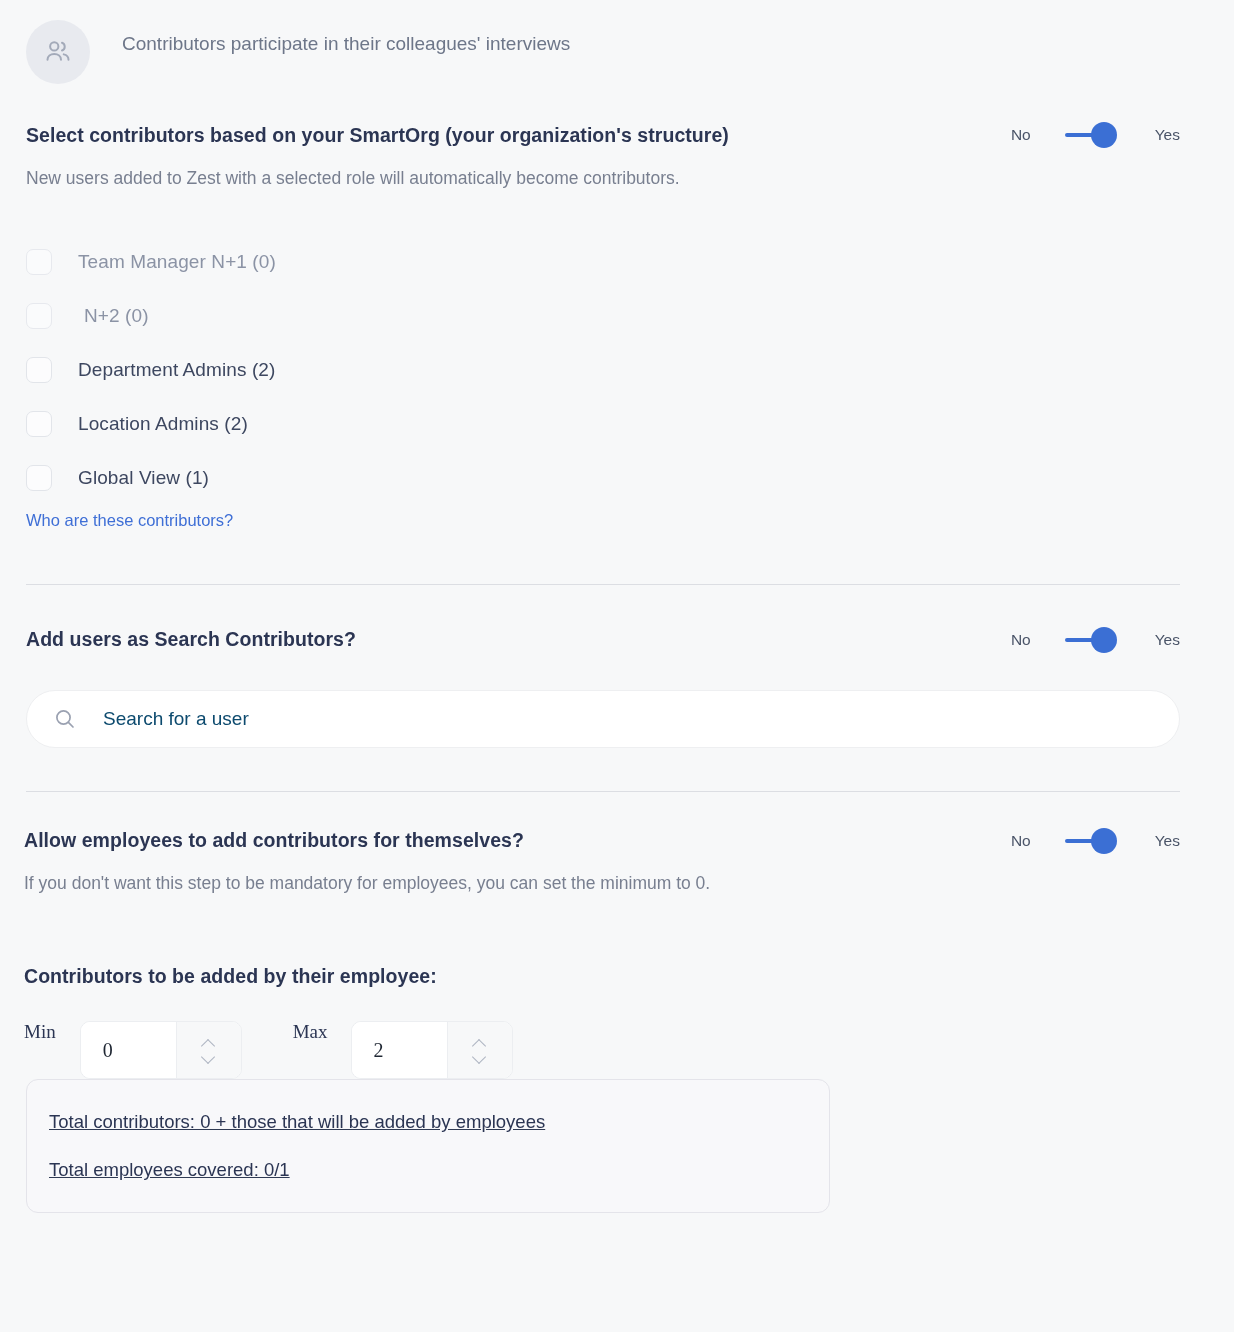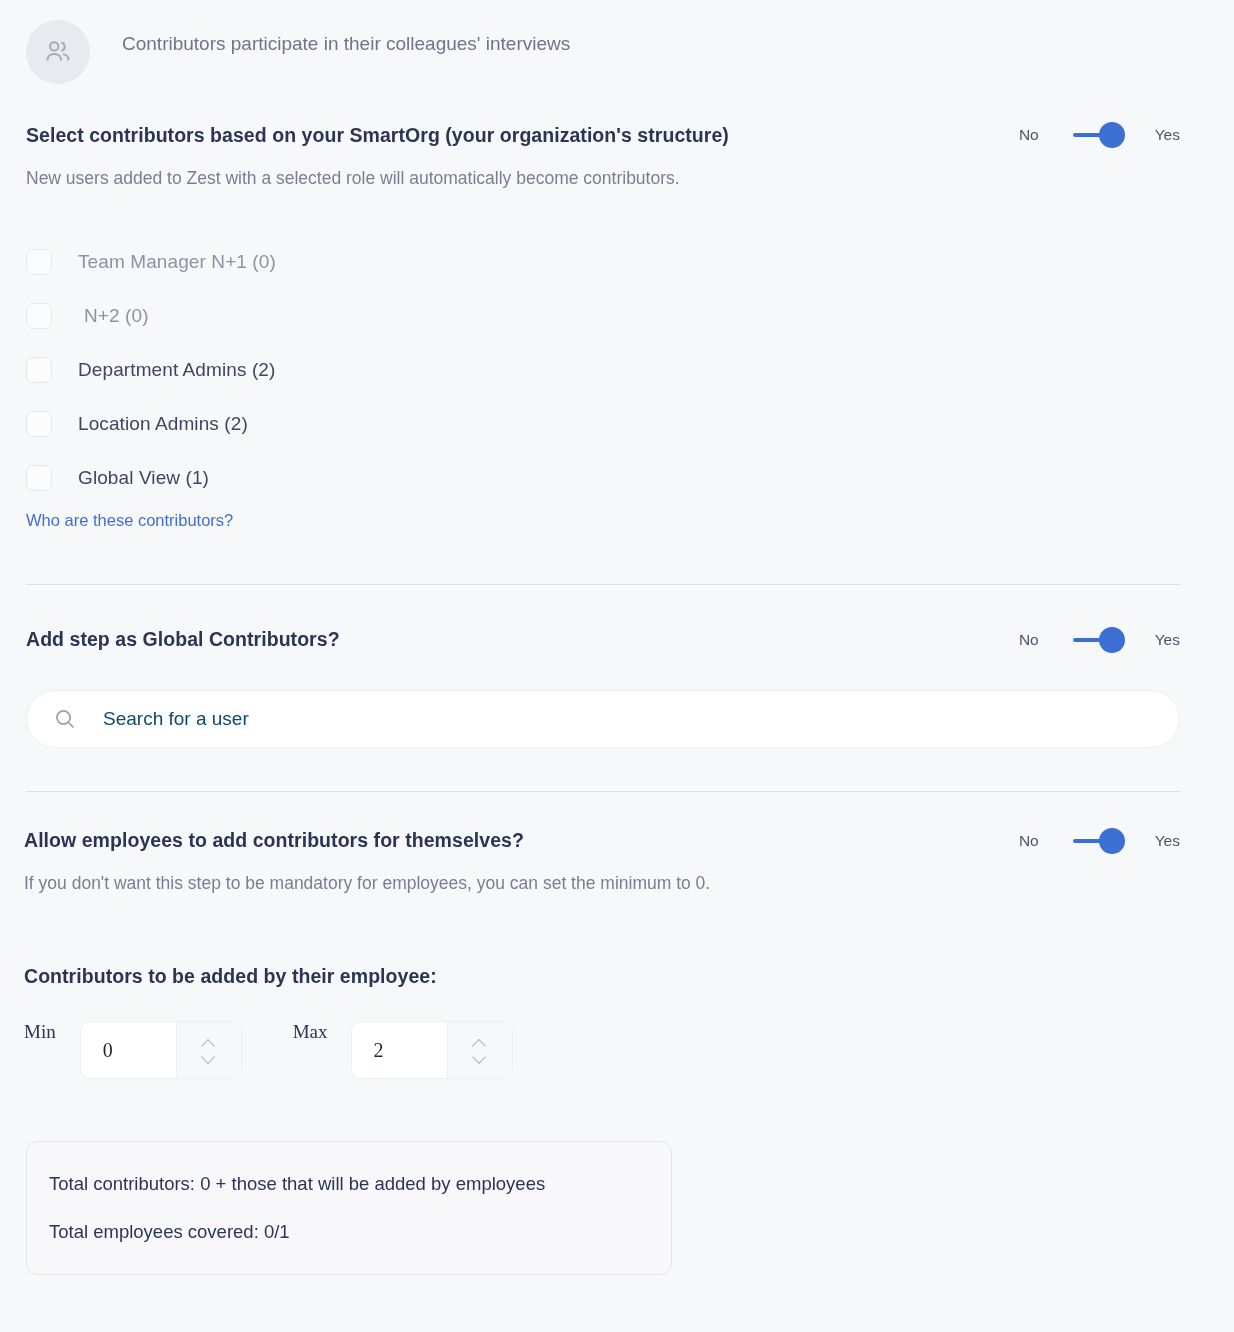--- a/index.html
+++ b/index.html
@@ -84,21 +84,21 @@
     align-items: center;
     gap: 16px;
     flex: 0 0 auto;
   }
   .toggle .side {
     font-size: 15.5px;
     color: #4a5468;
     font-weight: 500;
   }
   .toggle .side.off { margin-right: 18px; }
-  .toggle .side.on  { margin-left: 10px; }
+  .toggle .side.on  { margin-left: 18px; }
   .switch {
     position: relative;
     width: 56px;
     height: 26px;
     display: flex;
     align-items: center;
   }
   .switch .track {
     position: absolute;
     left: 0;
@@ -323,21 +323,21 @@
     <div style="margin-top:6px;">
       <span class="link">Who are these contributors?</span>
     </div>
   </div>
 
   <div class="divider" style="margin-top:54px;"></div>
 
   <div class="section" style="margin-top:42px;">
 
     <div class="row-between">
-      <div class="q-label">Add step as Global Contributors?</div>
+      <div class="q-label">Add users as Search Contributors?</div>
       <div class="toggle">
         <span class="side off">No</span>
         <span class="switch">
           <span class="track"></span>
           <span class="knob"></span>
         </span>
         <span class="side on">Yes</span>
       </div>
     </div>
 
@@ -388,19 +388,19 @@
         <span class="value">2</span>
         <span class="spin">
           <span class="chev up"></span>
           <span class="chev down"></span>
         </span>
       </span>
     </div>
   </div>
 
   <div style="padding-left:26px;">
-    <div class="summary" style="margin-top:62px; width:646px;">
+    <div class="summary" style="width:804px;text-decoration:underline;">
       <div class="summary-line">Total contributors: 0 + those that will be added by employees</div>
       <div class="summary-line">Total employees covered: 0/1</div>
     </div>
   </div>
 
 </div>
 
 </body></html>

